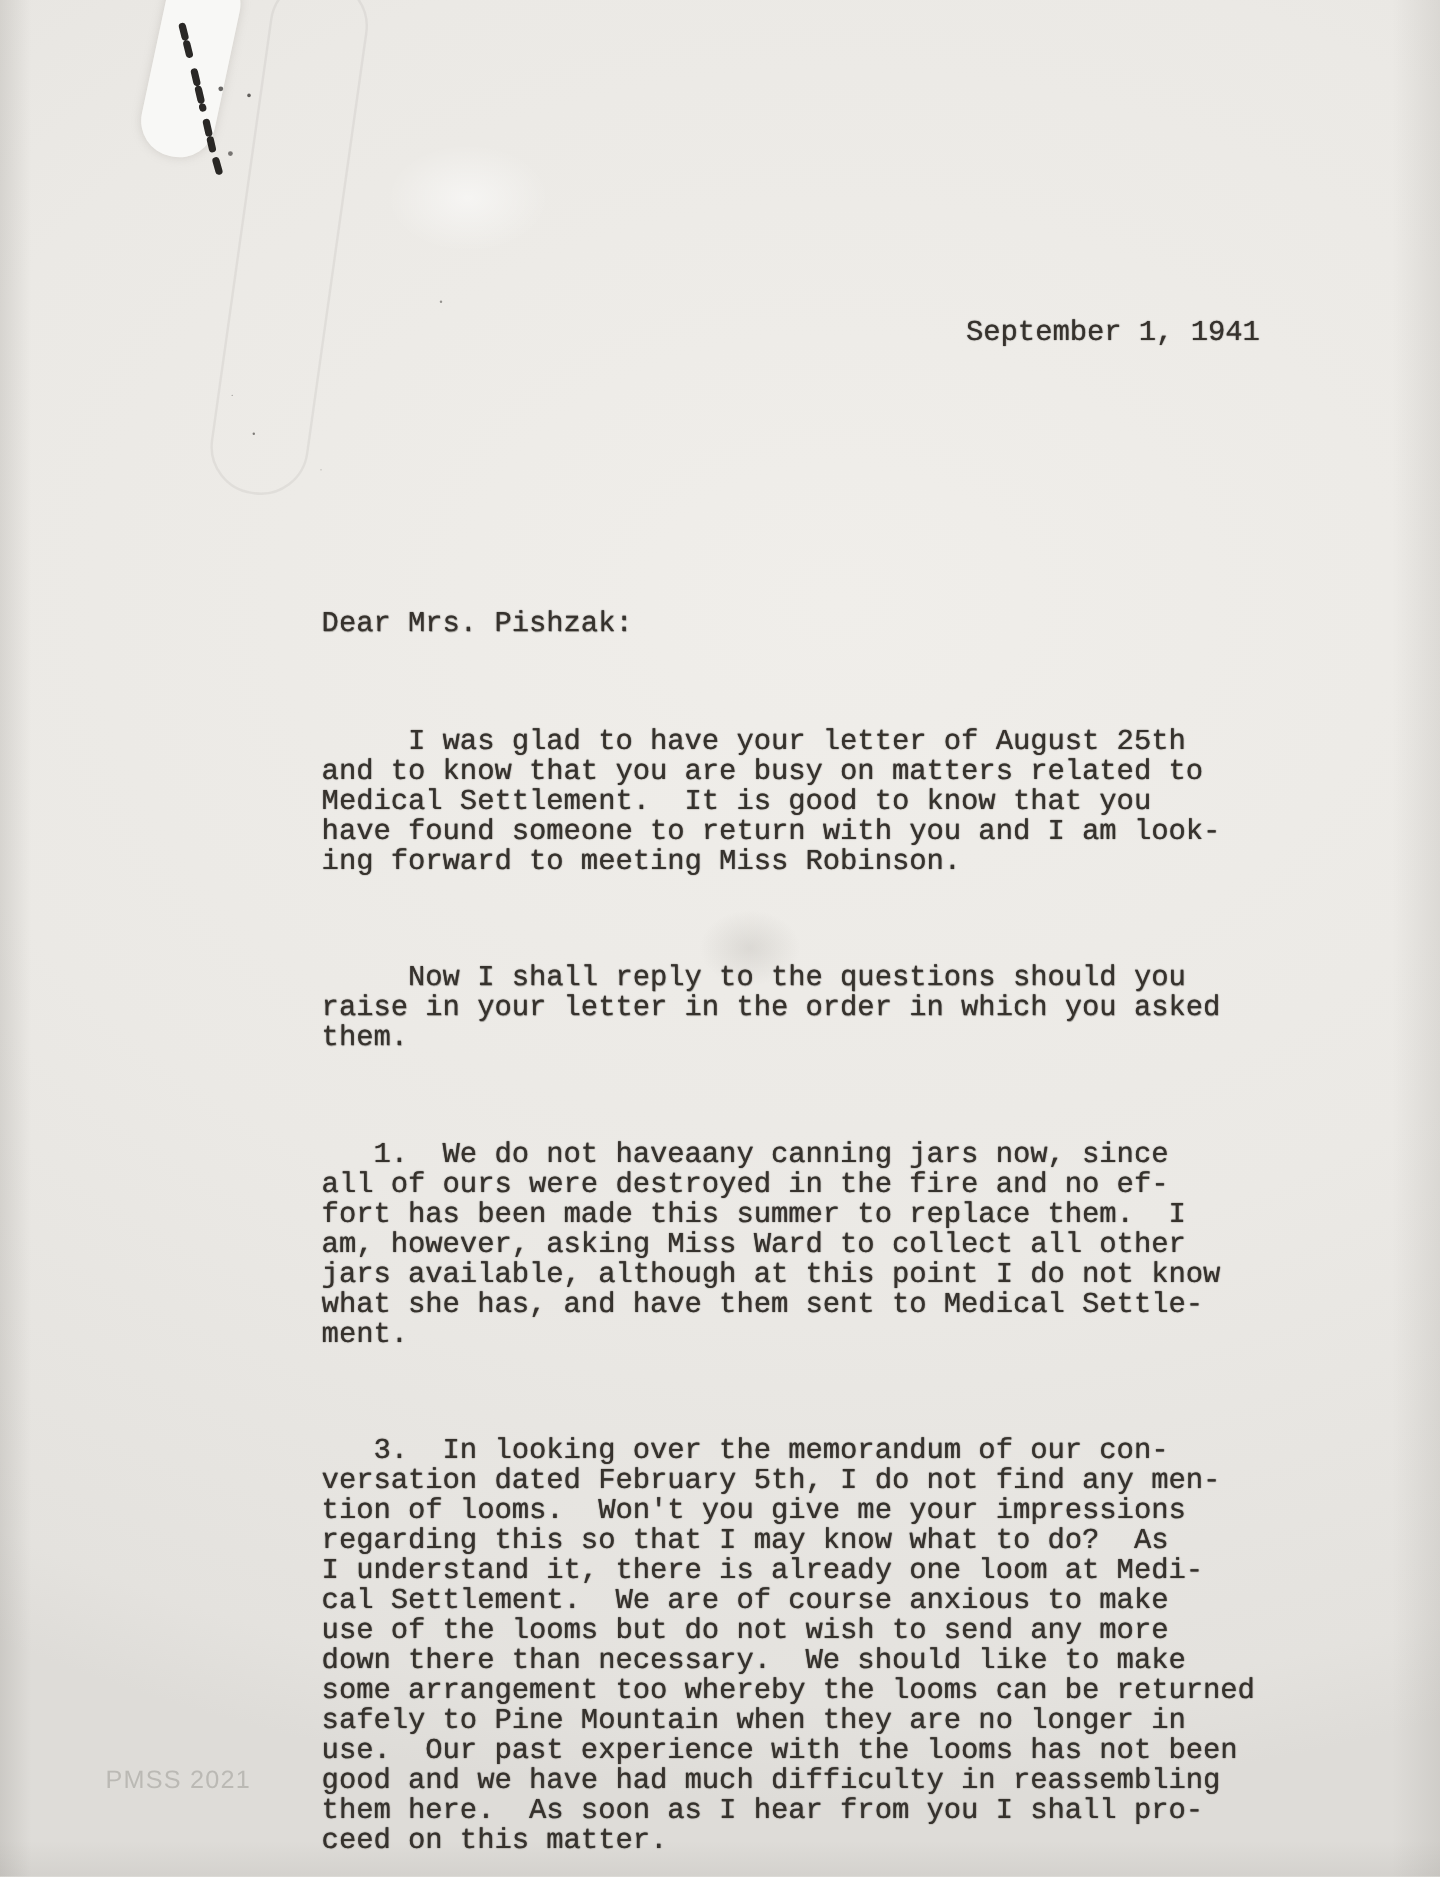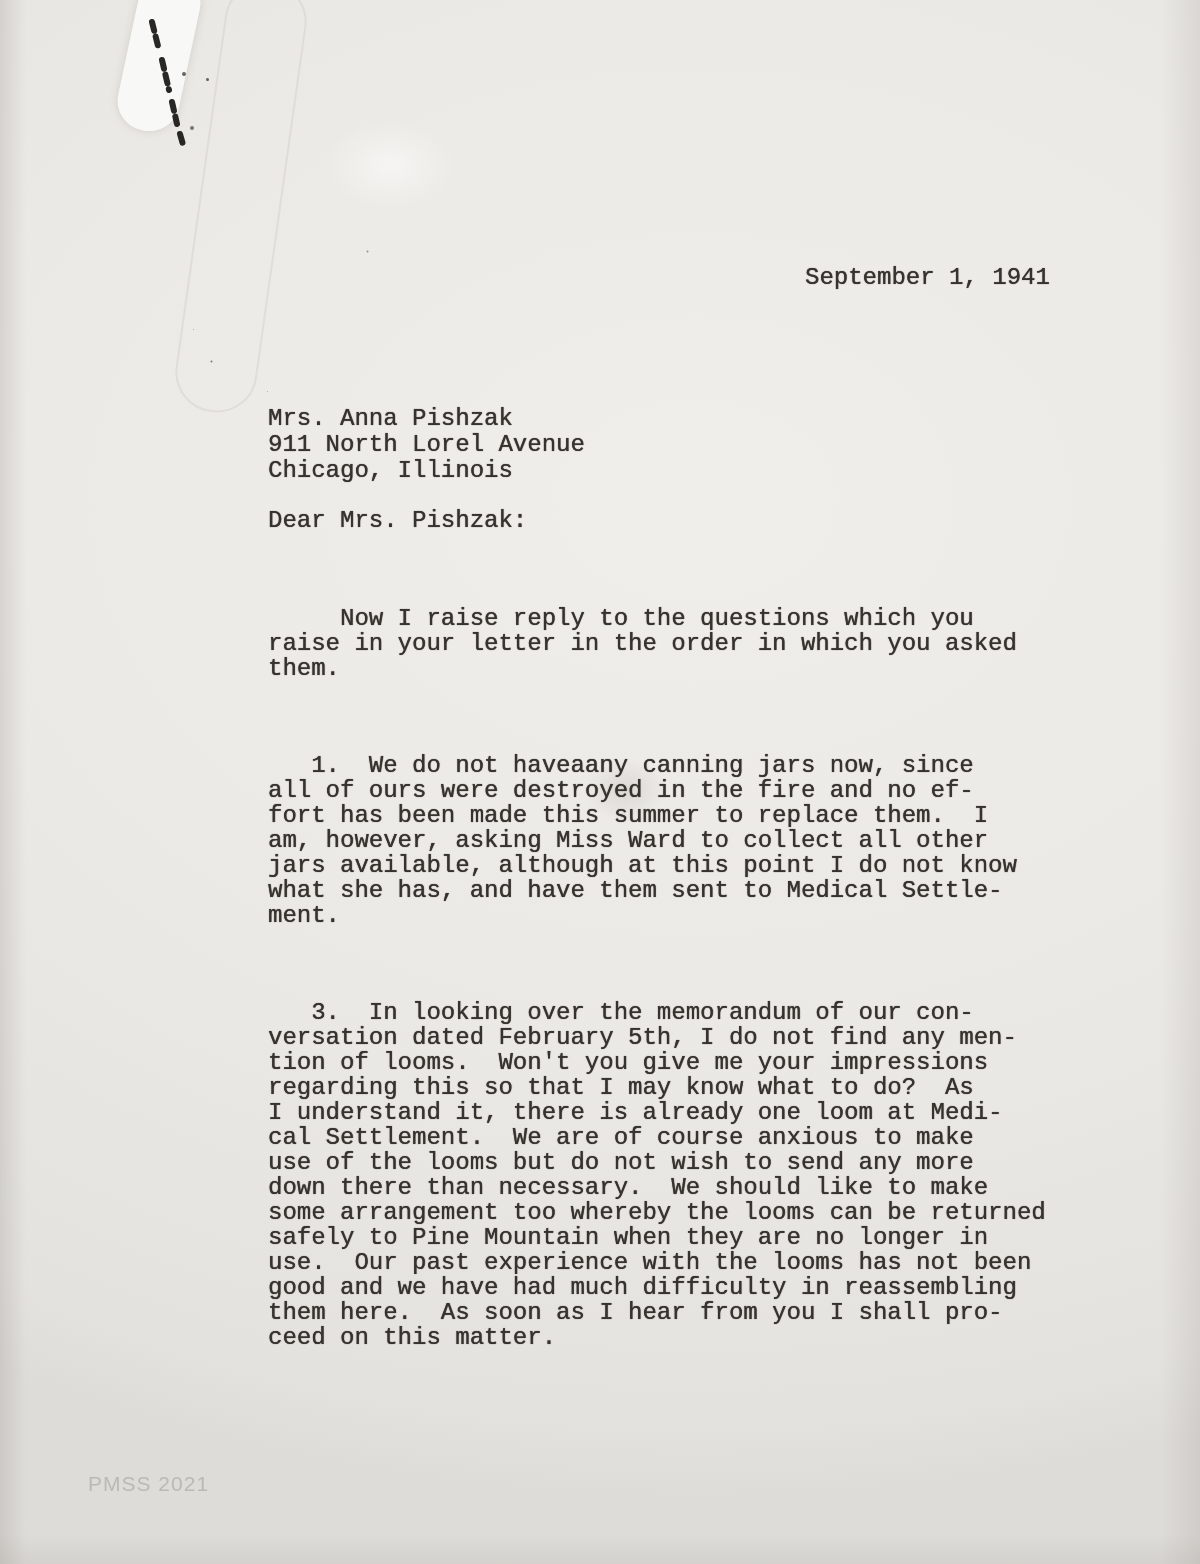--- a/index.html
+++ b/index.html
@@ -89,28 +89,30 @@
   <svg class="staple-svg" width="90" height="140" viewBox="0 0 90 140">
     <path d="M12,12 l7,28 m3,10 l7,30 m3,12 l5,22 m3,10 l4,14" stroke="#181614" stroke-width="6" stroke-linecap="round" fill="none" stroke-dasharray="9 6" opacity="0.92"></path>
     <circle cx="44" cy="64" r="2" fill="#2a2725" opacity="0.7"></circle>
     <circle cx="52" cy="118" r="2" fill="#2a2725" opacity="0.6"></circle>
   </svg>
 
   <div class="specks"></div>
 
   <div class="typed date-line">September 1, 1941</div>
 
-  <div class="typed address">Mrs. Anna Pishzak
-911 North Lorel Avenue
-Chicago, Illinois</div>
 
   <div class="typed salutation">Dear Mrs. Pishzak:</div>
 
   <div class="typed body-block">
-    <p>     Now I raise reply to the questions which you
+    <p>     I was glad to have your letter of August 25th
+and to know that you are busy on matters related to
+Medical Settlement.  It is good to know that you
+have found someone to return with you and I am look-
+ing forward to meeting Miss Robinson.</p>
+    <p>     Now I shall reply to the questions should you
 raise in your letter in the order in which you asked
 them.</p>
     <p>   1.  We do not haveaany canning jars now, since
 all of ours were destroyed in the fire and no ef-
 fort has been made this summer to replace them.  I
 am, however, asking Miss Ward to collect all other
 jars available, although at this point I do not know
 what she has, and have them sent to Medical Settle-
 ment.</p>
     <p>   3.  In looking over the memorandum of our con-

